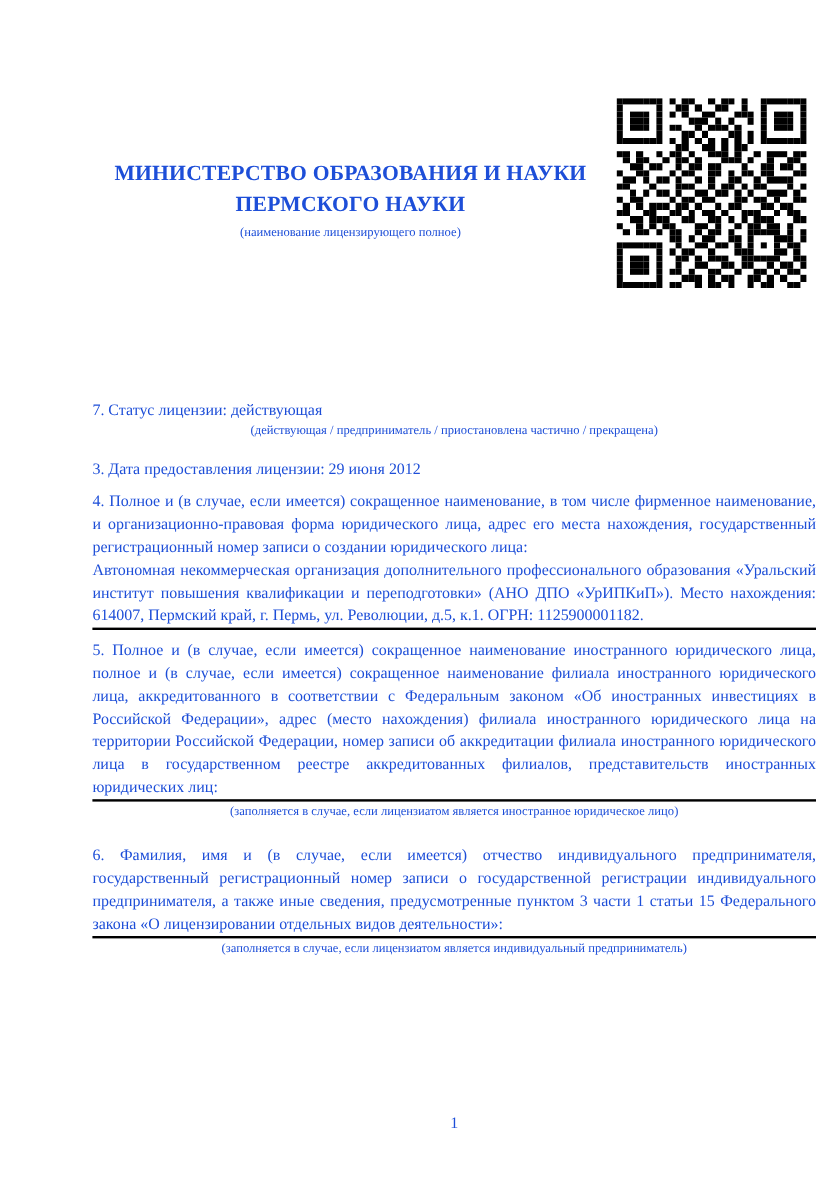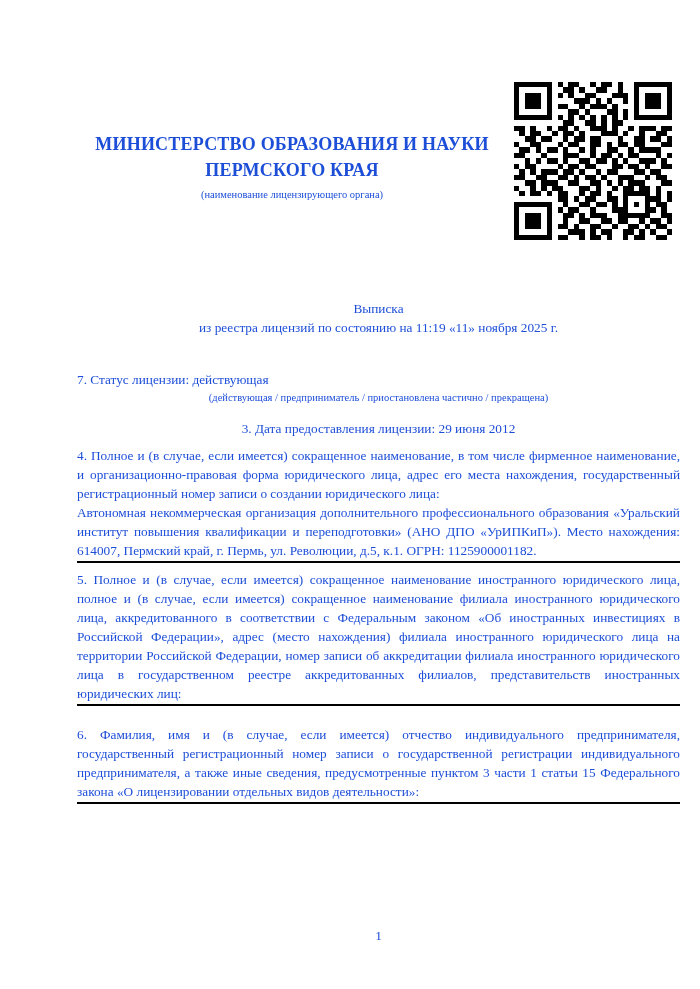--- a/index.html
+++ b/index.html
@@ -32,32 +32,32 @@
   .para{text-align:justify;}
   .line-left{text-align:left;}
   .caption{text-align:center;font-size:10.5px;line-height:14px;}
   .rule{border-top:2px solid #000;height:0;margin-top:1px;}
   .page-num{
     position:absolute;top:928px;left:65px;width:603px;
     text-align:center;font-size:13.3px;
   }
   
   .mt2{margin-top:2px;}  .mt7{margin-top:7px;}  .mt8{margin-top:8px;}
-  .mt14{margin-top:14px;text-align:center;}.mt19{margin-top:19px;}.mt27{margin-top:27px;}
+  .mt14{margin-top:14px;}.mt19{margin-top:19px;}.mt27{margin-top:27px;}
   .mt33{margin-top:33px;}
 </style>
 </head>
 <body>
 
 <div class="page">
 
   <div class="header">
     <div class="ministry-name">МИНИСТЕРСТВО ОБРАЗОВАНИЯ И НАУКИ</div>
-    <div class="ministry-name">ПЕРМСКОГО КРАЯ</div>
-    <div class="org-caption">(наименование лицензирующего органа)</div>
+    <div class="ministry-name">ПЕРМСКОГО НАУКИ</div>
+    <div class="org-caption">(наименование лицензирующего полное)</div>
   </div>
 
   <div class="qr" style="grid-template-columns: repeat(29, 1fr); grid-template-rows: repeat(29, 1fr);">
       <div class="qd"></div>
       <div class="qd"></div>
       <div class="qd"></div>
       <div class="qd"></div>
       <div class="qd"></div>
       <div class="qd"></div>
       <div class="qd"></div>
@@ -892,40 +892,38 @@
       <div class="qd"></div>
       <div></div>
       <div></div>
       <div class="qd"></div>
       <div class="qd"></div>
       <div></div>
     </div>
 
   <div class="content">
 
-    <div class="doc-title">
-      <div>Выписка</div>
-      <div>из реестра лицензий по состоянию на 11:19 «11» ноября 2025 г.</div>
-    </div>
 
     <div class="line-left mt33">7. Статус лицензии: действующая</div>
     <div class="caption mt2">(действующая / предприниматель / приостановлена частично / прекращена)</div>
 
 
     <div class="line-left mt14">3. Дата предоставления лицензии: 29 июня 2012</div>
 
     <div class="para mt8">4. Полное и (в случае, если имеется) сокращенное наименование, в том числе фирменное наименование, и организационно-правовая форма юридического лица, адрес его места нахождения, государственный регистрационный номер записи о создании юридического лица:</div>
     <div class="para">Автономная некоммерческая организация дополнительного профессионального образования «Уральский институт повышения квалификации и переподготовки» (АНО ДПО «УрИПКиП»). Место нахождения: 614007, Пермский край, г. Пермь, ул. Революции, д.5, к.1. ОГРН: 1125900001182.</div>
     <div class="rule"></div>
 
     <div class="para mt7">5. Полное и (в случае, если имеется) сокращенное наименование иностранного юридического лица, полное и (в случае, если имеется) сокращенное наименование филиала иностранного юридического лица, аккредитованного в соответствии с Федеральным законом «Об иностранных инвестициях в Российской Федерации», адрес (место нахождения) филиала иностранного юридического лица на территории Российской Федерации, номер записи об аккредитации филиала иностранного юридического лица в государственном реестре аккредитованных филиалов, представительств иностранных юридических лиц:</div>
     <div class="para"></div>
     <div class="rule"></div>
+    <div class="caption mt2">(заполняется в случае, если лицензиатом является иностранное юридическое лицо)</div>
 
     <div class="para mt19">6. Фамилия, имя и (в случае, если имеется) отчество индивидуального предпринимателя, государственный регистрационный номер записи о государственной регистрации индивидуального предпринимателя, а также иные сведения, предусмотренные пунктом 3 части 1 статьи 15 Федерального закона «О лицензировании отдельных видов деятельности»:</div>
     <div class="rule"></div>
+    <div class="caption mt2">(заполняется в случае, если лицензиатом является индивидуальный предприниматель)</div>
 
 
   </div>
 
   <div class="page-num">1</div>
 
 </div>
 
 </body></html>

